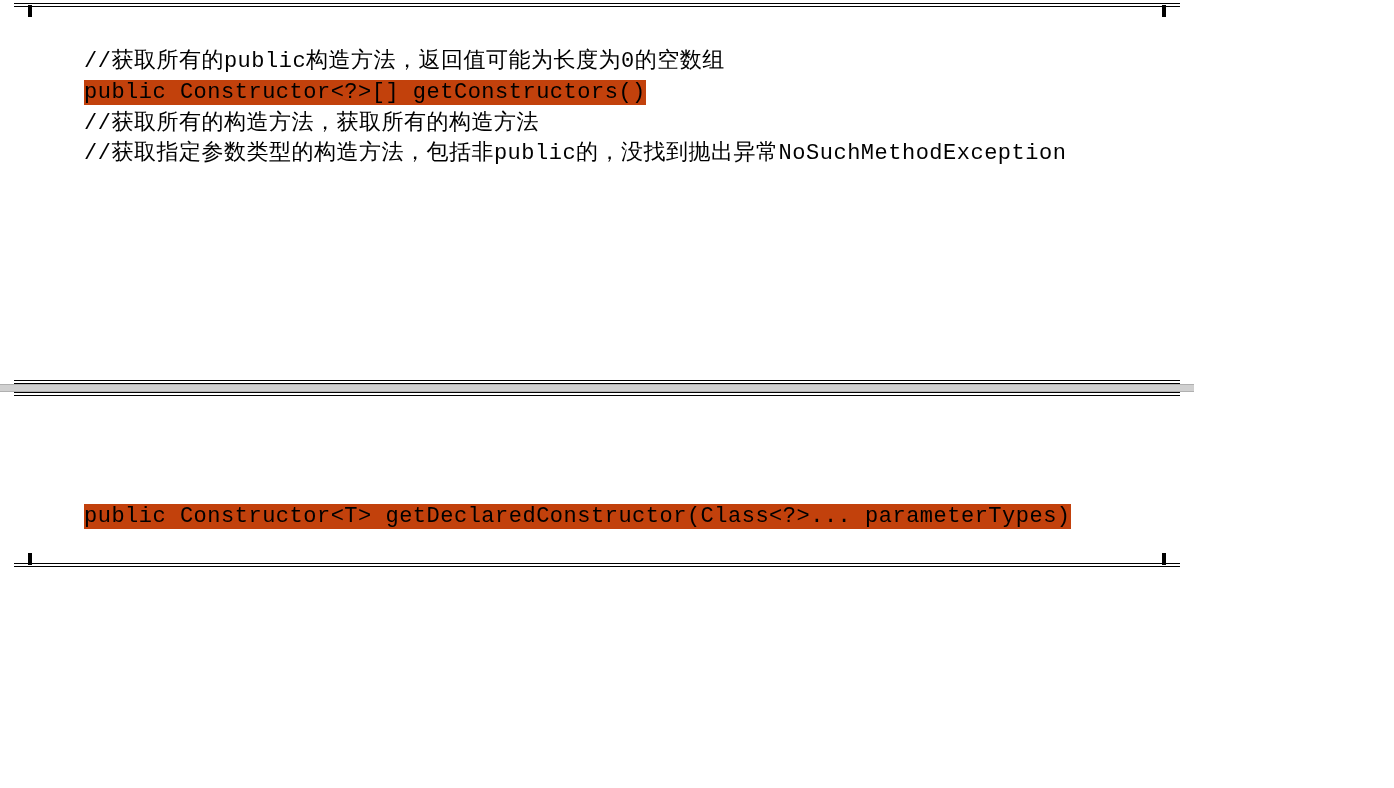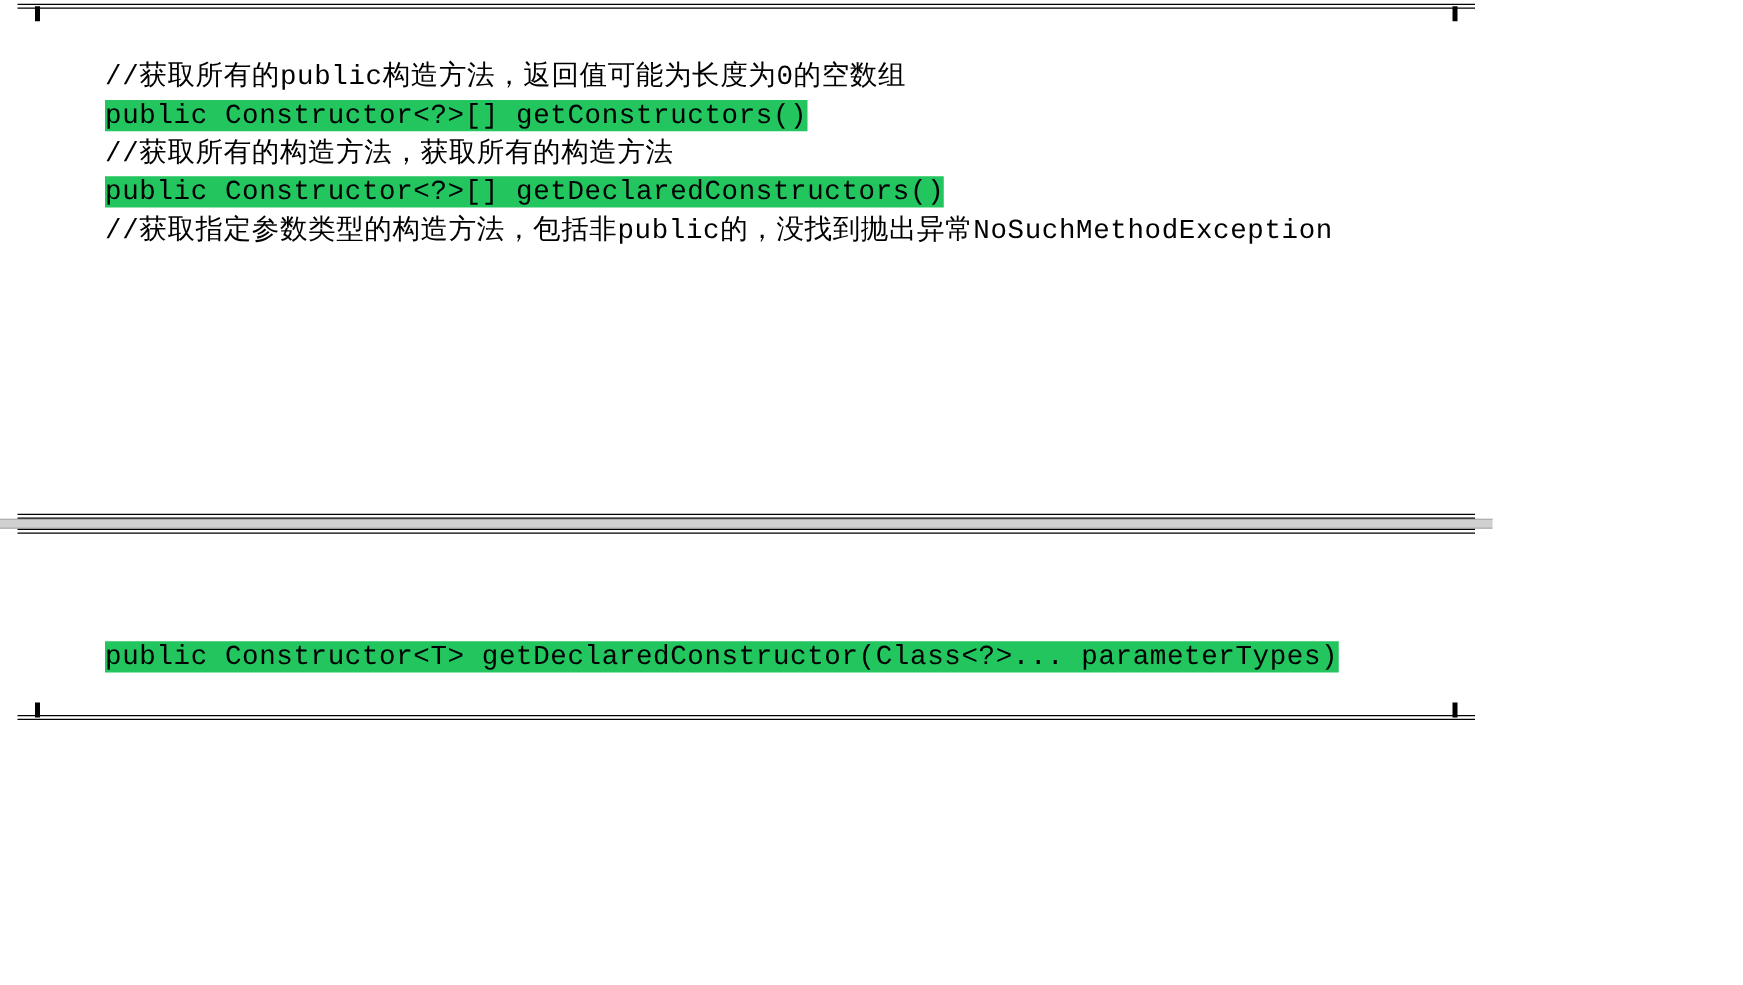--- a/index.html
+++ b/index.html
@@ -45,49 +45,48 @@
     }
     .code-block.bottom-block::after {
       bottom: -2px;
       right: 14px;
     }
     .top-block {
       padding: 40px 0 210px 70px;
       margin: 3px 14px 0 14px;
     }
     .bottom-block {
-      padding: 84px 0 30px 70px;
+      padding: 106px 0 30px 70px;
       margin: 0 14px 3px 14px;
     }
     .separator {
       height: 8px;
       background: #d0d0d0;
       border-top: 1px solid #b0b0b0;
       border-bottom: 1px solid #b0b0b0;
       margin: 0;
     }
     .code-line {
       white-space: pre;
       color: #000;
       letter-spacing: 0.5px;
     }
     .hl {
-      background: #22c55e;
+      background: #c2410c;
     }
   </style>
 </head>
 <body>
 
 <div class="page-container">
 
   <div class="code-block top-block">
     <div class="code-line"><span>//获取所有的public构造方法，返回值可能为长度为0的空数组</span></div>
     <div class="code-line"><span class="hl">public Constructor&lt;?&gt;[] getConstructors()</span></div>
     <div class="code-line"><span>//获取所有的构造方法，获取所有的构造方法</span></div>
-    <div class="code-line"><span class="hl">public Constructor&lt;?&gt;[] getDeclaredConstructors()</span></div>
     <div class="code-line"><span>//获取指定参数类型的构造方法，包括非public的，没找到抛出异常NoSuchMethodException</span></div>
   </div>
 
   <div class="separator"></div>
 
   <div class="code-block bottom-block">
     <div class="code-line"><span class="hl">public Constructor&lt;T&gt; getDeclaredConstructor(Class&lt;?&gt;... parameterTypes)</span></div>
   </div>
 
 </div>

